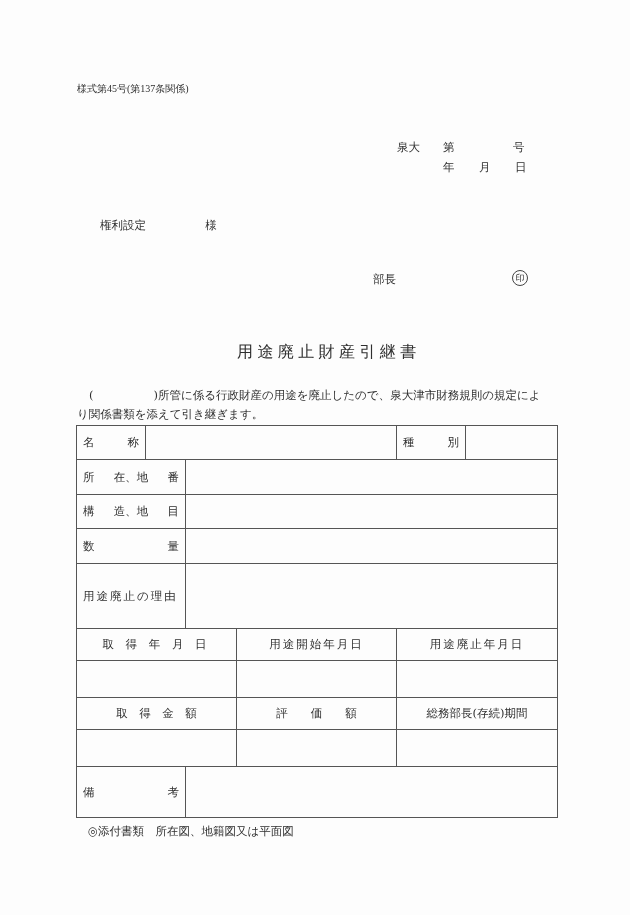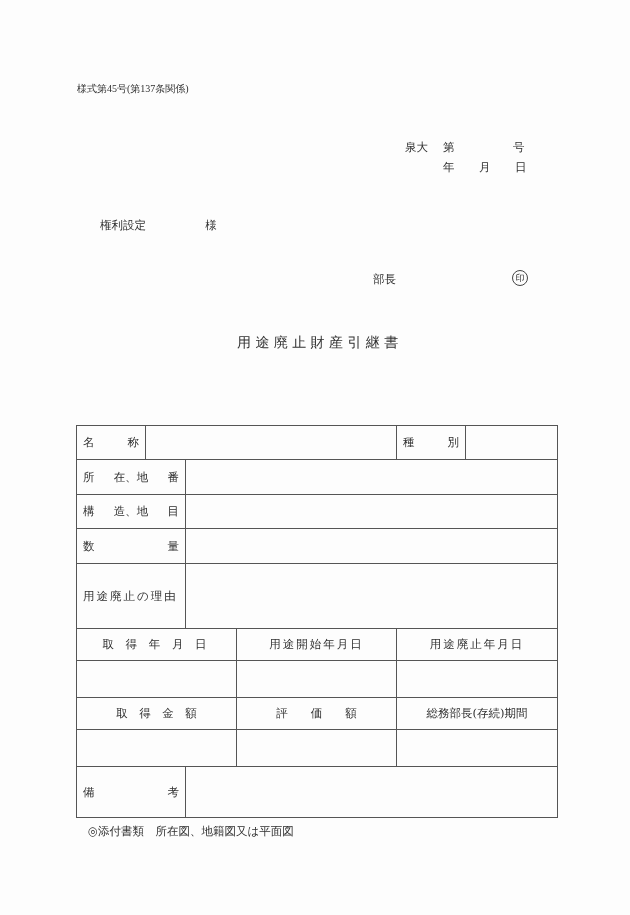--- a/index.html
+++ b/index.html
@@ -16,21 +16,21 @@
     .form-no { left: 77px; top: 82px; font-size: 10px; font-family: Liberation Serif, serif; }
     .doc-no { left: 397px; top: 140px; }
     .doc-no span, .doc-date span { position: absolute; }
     .addressee { left: 100px; top: 218px; }
     .sender { left: 373px; top: 272px; }
     .seal {
       left: 512px; top: 270px;
       width: 14px; height: 14px; border: 1px solid #444; border-radius: 50%;
       font-size: 9px; line-height: 14px; text-align: center;
     }
-    .title { left: 237px; top: 334px; font-size: 14px; letter-spacing: 4.4px; }
+    .title { left: 237px; top: 342px; font-size: 16px; letter-spacing: 4.4px; }
     .body-text { left: 77px; top: 386px; width: 480px; white-space: normal; line-height: 19px; }
     .body-text .l1 { display: block; }
     .body-text .l2 { display: block; }
     .paren-gap { display: inline-block; width: 60px; }
 
     table.form {
       position: absolute; left: 76px; top: 425px;
       width: 481px; border-collapse: collapse;
       table-layout: fixed;
     }
@@ -43,21 +43,21 @@
     .lbl-just { display: flex; justify-content: space-between; }
     .center { text-align: center; }
     .attach { left: 88px; top: 824px; }
   </style>
 </head>
 <body>
 
 <div class="abs form-no">様式第45号(第137条関係)</div>
 
 <div class="abs doc-no" style="width:140px;height:16px;">
-  <span style="left:8px">泉大</span>
+  <span style="left:0">泉大</span>
   <span style="left:46px">第</span>
   <span style="left:116px">号</span>
 </div>
 <div class="abs doc-date" style="left:443px;top:160px;width:90px;height:16px;">
   <span style="left:0">年</span>
   <span style="left:36px">月</span>
   <span style="left:72px">日</span>
 </div>
 
 <div class="abs addressee">
@@ -65,20 +65,22 @@
   <span style="display:inline-block;width:52px"></span>
   <span>様</span>
 </div>
 
 <div class="abs sender">部長</div>
 <div class="abs seal">印</div>
 
 <div class="abs title">用途廃止財産引継書</div>
 
 <div class="abs body-text">
+  <span class="l1"><span style="display:inline-block;width:12px"></span><span>(</span><span class="paren-gap"></span><span>)所管に係る行政財産の用途を廃止したので、泉大津市財務規則の規定によ</span></span>
+  <span class="l2">り関係書類を添えて引き継ぎます。</span>
 </div>
 
 <table class="form">
   <colgroup>
     <col style="width:69px">
       <col style="width:40px">
       <col style="width:51px">
     <col style="width:110px">
       <col style="width:50px">
       <col style="width:69px">

